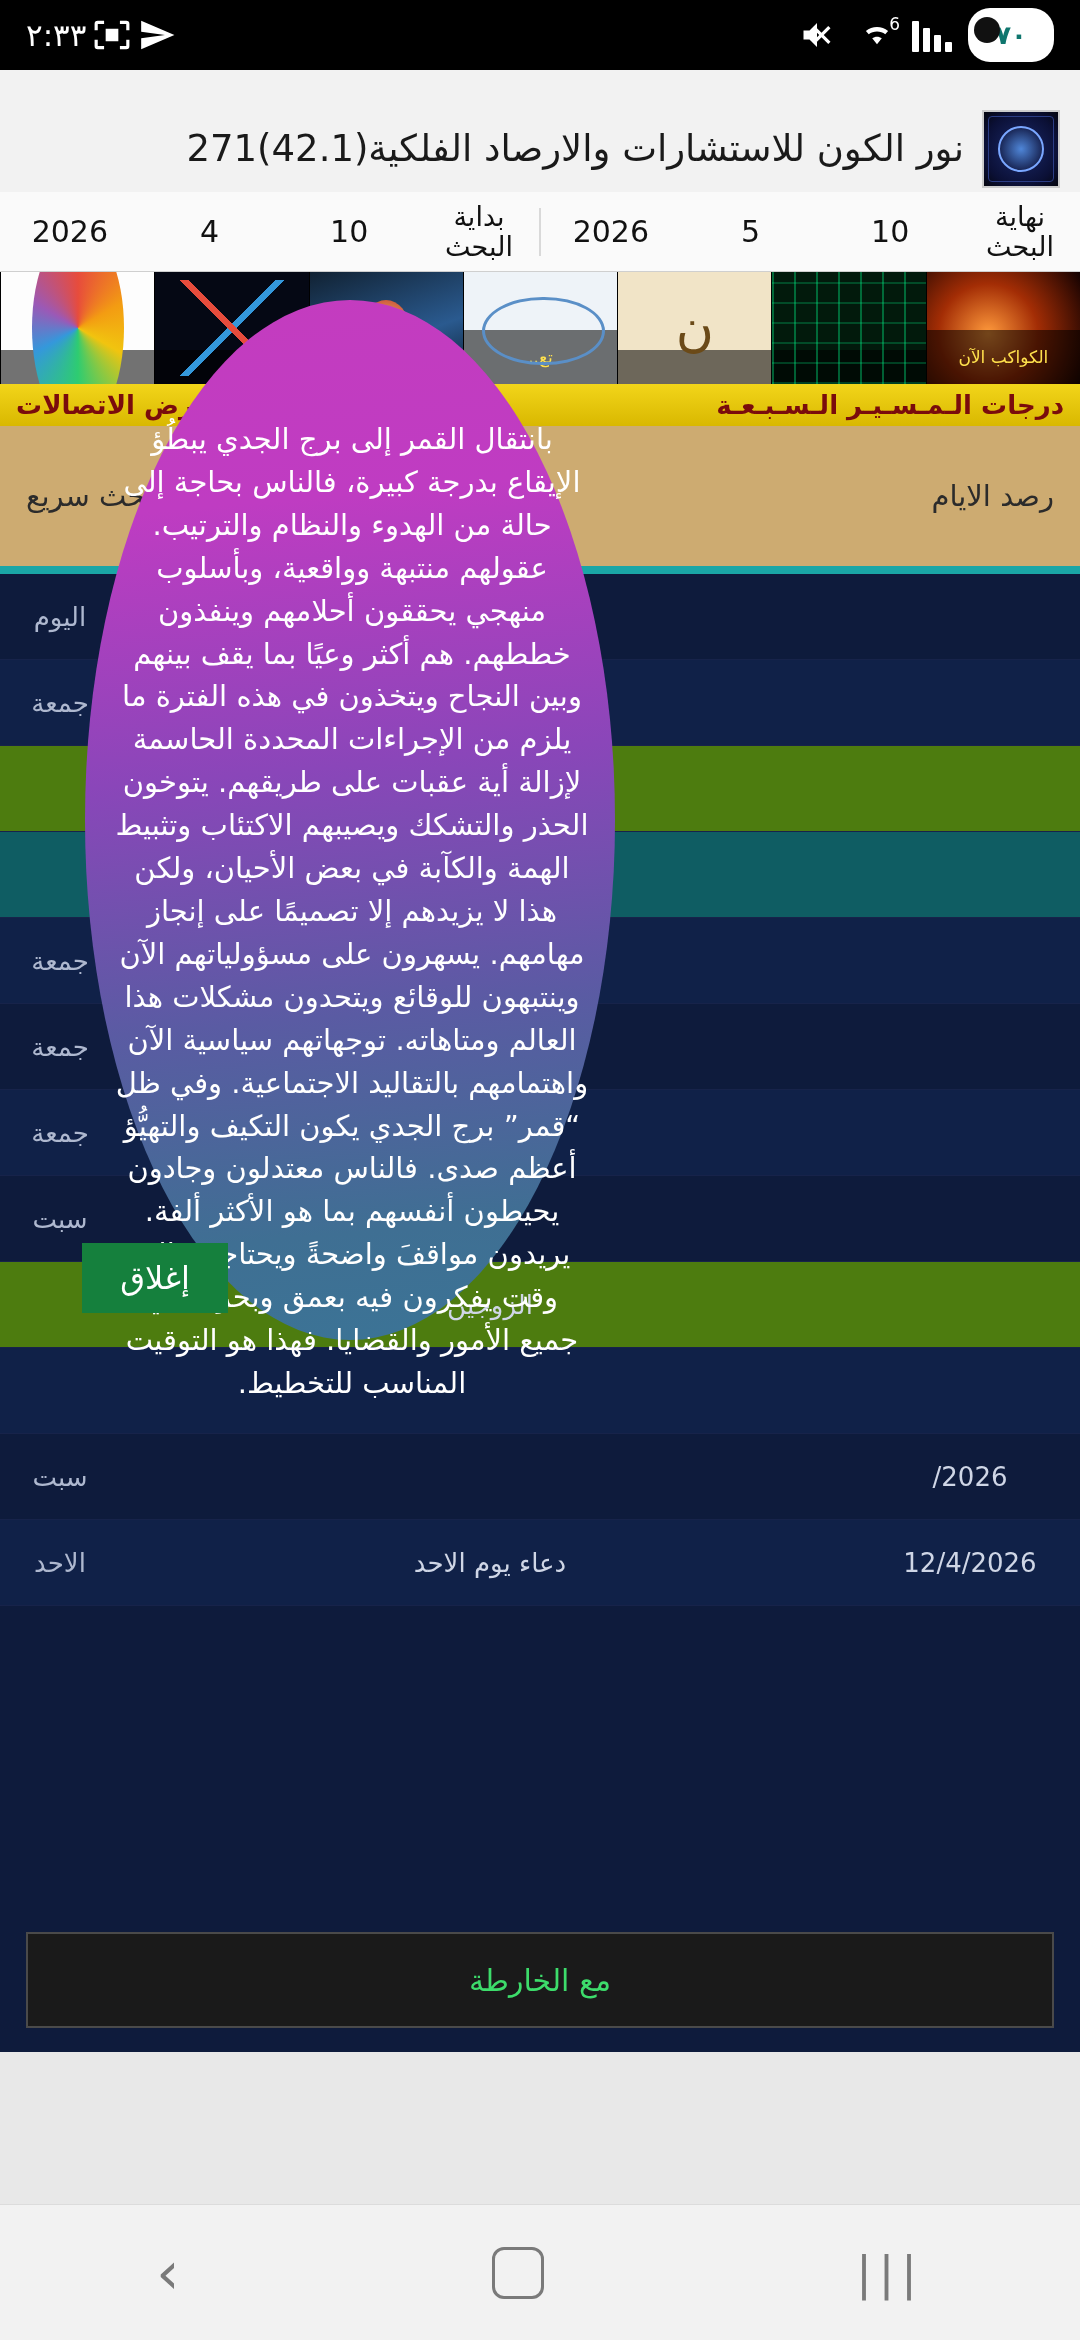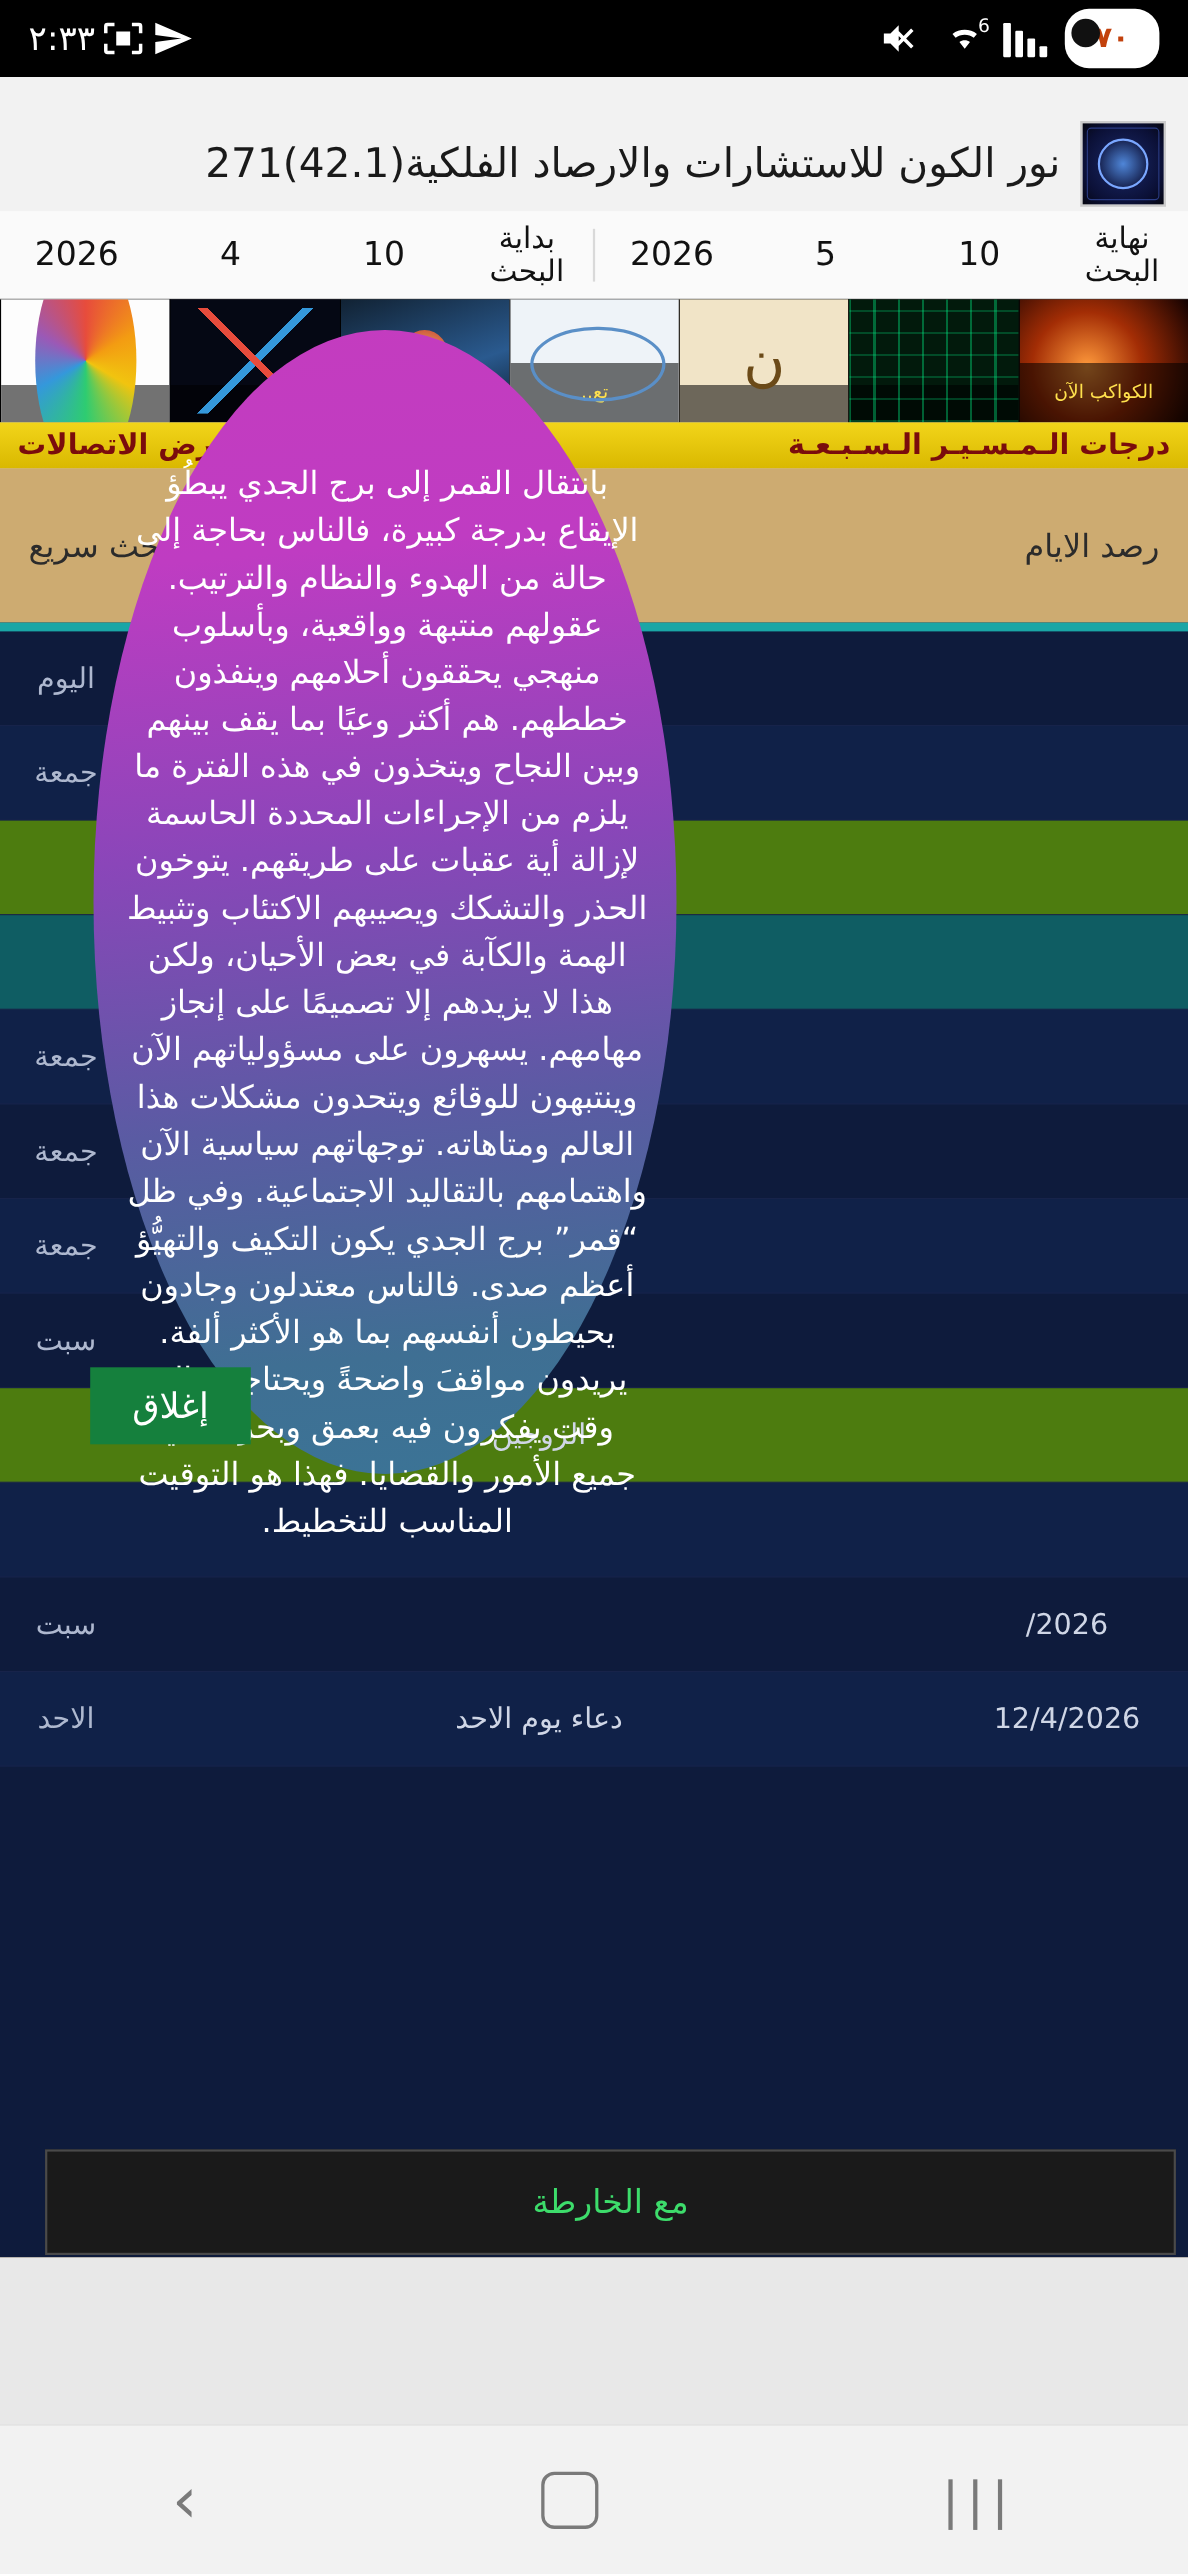--- a/index.html
+++ b/index.html
@@ -13,21 +13,21 @@
 
   
   .statusbar {
     position: absolute; top: 0; left: 0; width: 1080px; height: 70px;
     background: #000; color: #fff;
     display: flex; align-items: center; justify-content: space-between;
     padding: 0 26px;
   }
   .sb-left { display: flex; align-items: center; gap: 16px; }
   .battery-pill {
-    width: 86px; height: 54px; border-radius: 22px; background: #fff; color: #c2410c;
+    width: 86px; height: 54px; border-radius: 22px; background: #fff; color: #0f766e;
     display: flex; align-items: center; justify-content: center;
     font-size: 26px; font-weight: bold; position: relative;
   }
   .battery-pill::before{
     content:""; position:absolute; left:6px; top:9px; width:26px; height:26px;
     border-radius:50%; background:#111;
   }
   .bars { display: flex; align-items: flex-end; gap: 4px; height: 34px; }
   .bars i { display: block; width: 7px; background: #fff; border-radius: 1px; }
   .bars i:nth-child(1){height:10px}
@@ -144,24 +144,24 @@
     border-bottom: 1px solid #17234a; color: #cfd6e6; font-size: 26px;
   }
   .row .c-day { width: 120px; text-align: center; color:#aeb8cf; }
   .row .c-mid { flex: 1; text-align: center; }
   .row .c-date { width: 220px; text-align: center; }
   .row.alt { background: #102148; }
   .row.teal { background: #0f5d63; }
   .row.dark { background: #4d7c0f; }
 
   .bottom-bar {
-    position: absolute; left: 26px; bottom: 2px; width: 1028px; height: 96px;
+    position: absolute; left: 26px; bottom: 24px; width: 1028px; height: 96px;
     background: #1a1a1a; border: 2px solid #4a4a4a;
     display: flex; align-items: center; justify-content: center;
-    color: #3ddc6b; font-size: 30px; margin-left: 15px;
+    color: #3ddc6b; font-size: 30px;
   }
 
   #dlg {
     position: absolute;
     left: 84px; top: 300px;
     width: 532px; height: 1040px;
   }
 
   .dlg-bg {
     position: absolute;

